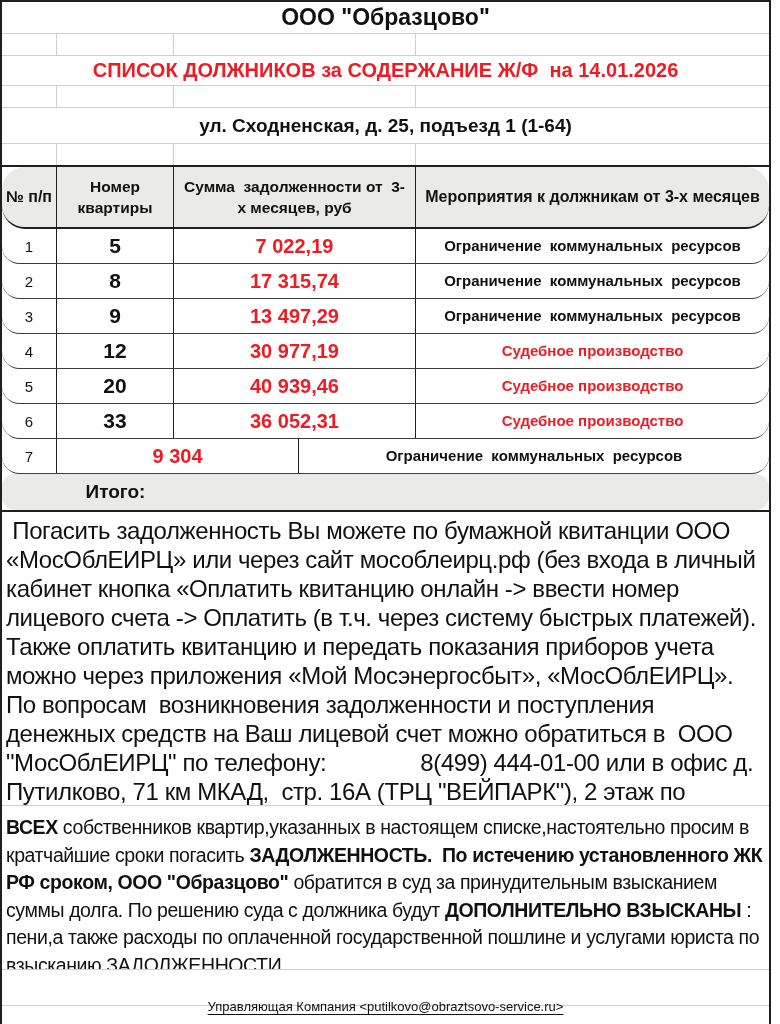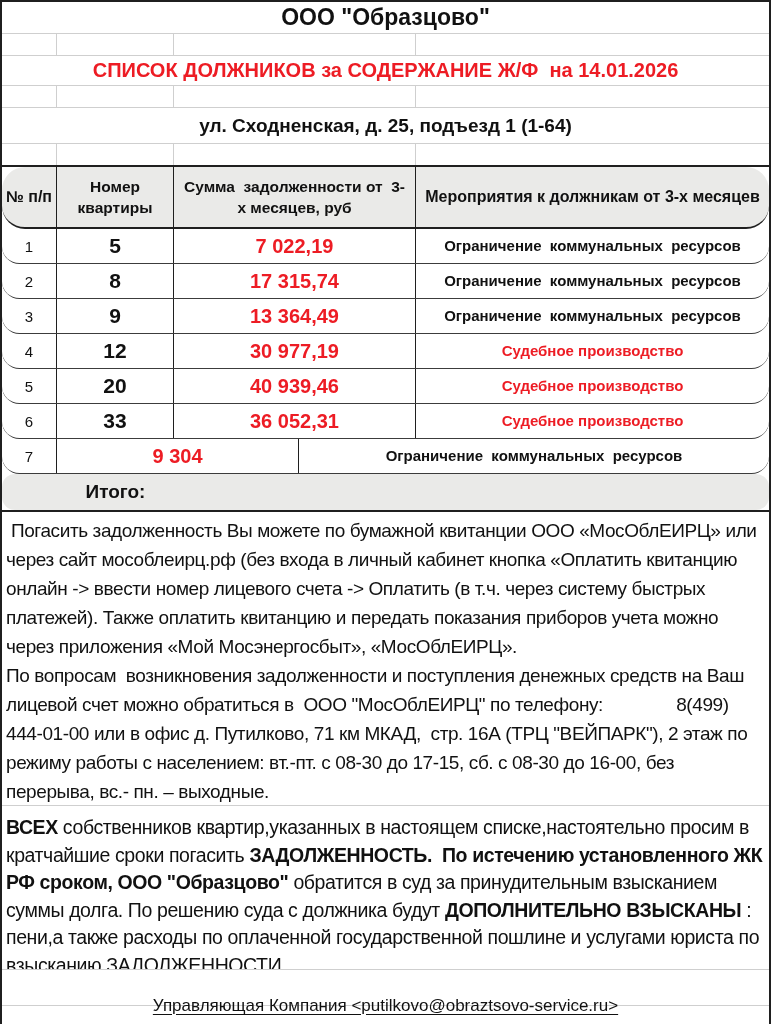--- a/index.html
+++ b/index.html
@@ -47,33 +47,33 @@
   .c-action.restriction{color:#111;}
   .c-action.court{color:var(--red);}
   .t-total{display:flex;height:36px;background:var(--headerbg);align-items:center;border-radius:13px;}
   .t-total .tc1{width:55px;}
   .t-total .tc2{width:117px;text-align:center;font-size:19px;font-weight:bold;}
   .t-total .tc3{width:242px;text-align:center;font-size:24px;font-weight:bold;color:var(--red);}
   .t-total .tc4{flex:1;}
 
   
   .info{height:294px;overflow:hidden;padding:4px 5px 0 4px;border-bottom:1px solid var(--grid);}
-  .info p{font-size:19px;line-height:29px;letter-spacing:-0.4px;}
+  .info p{font-size:24px;line-height:29px;letter-spacing:-0.4px;}
 
   
   .warning{height:164px;overflow:hidden;padding:8px 5px 0 4px;
     font-size:19.5px;line-height:27.5px;letter-spacing:-0.4px;border-bottom:1px solid var(--grid);}
   .warning .b{font-weight:bold;}
 
   
   .f-row{display:flex;align-items:center;justify-content:center;text-align:center;
     border-bottom:1px solid var(--grid);}
   .f-row.r1{height:36px;}
   .f-row.r2{height:28px;border-bottom:none;}
-  .f-row .u{font-size:17px;text-decoration:underline;text-underline-offset:3px;margin-top:37px;}
+  .f-row .u{font-size:13px;text-decoration:underline;text-underline-offset:3px;margin-top:37px;}
 </style>
 </head>
 <body>
 
 <div class="doc">
 
   <div class="band title-row">
     <div class="pre">ООО "Образцово"</div>
   </div>
 
@@ -125,21 +125,21 @@
   <div class="t-row">
     <div class="col1 c-num">2</div>
     <div class="col2 c-apt">8</div>
     <div class="col3 c-debt">17 315,74</div>
     <div class="col4 c-action pre restriction">Ограничение  коммунальных  ресурсов</div>
   </div>
 
   <div class="t-row">
     <div class="col1 c-num">3</div>
     <div class="col2 c-apt">9</div>
-    <div class="col3 c-debt">13 364,49</div>
+    <div class="col3 c-debt">13 497,29</div>
     <div class="col4 c-action pre restriction">Ограничение  коммунальных  ресурсов</div>
   </div>
 
   <div class="t-row">
     <div class="col1 c-num">4</div>
     <div class="col2 c-apt">12</div>
     <div class="col3 c-debt">30 977,19</div>
     <div class="col4 c-action pre court">Судебное производство</div>
   </div>
 

